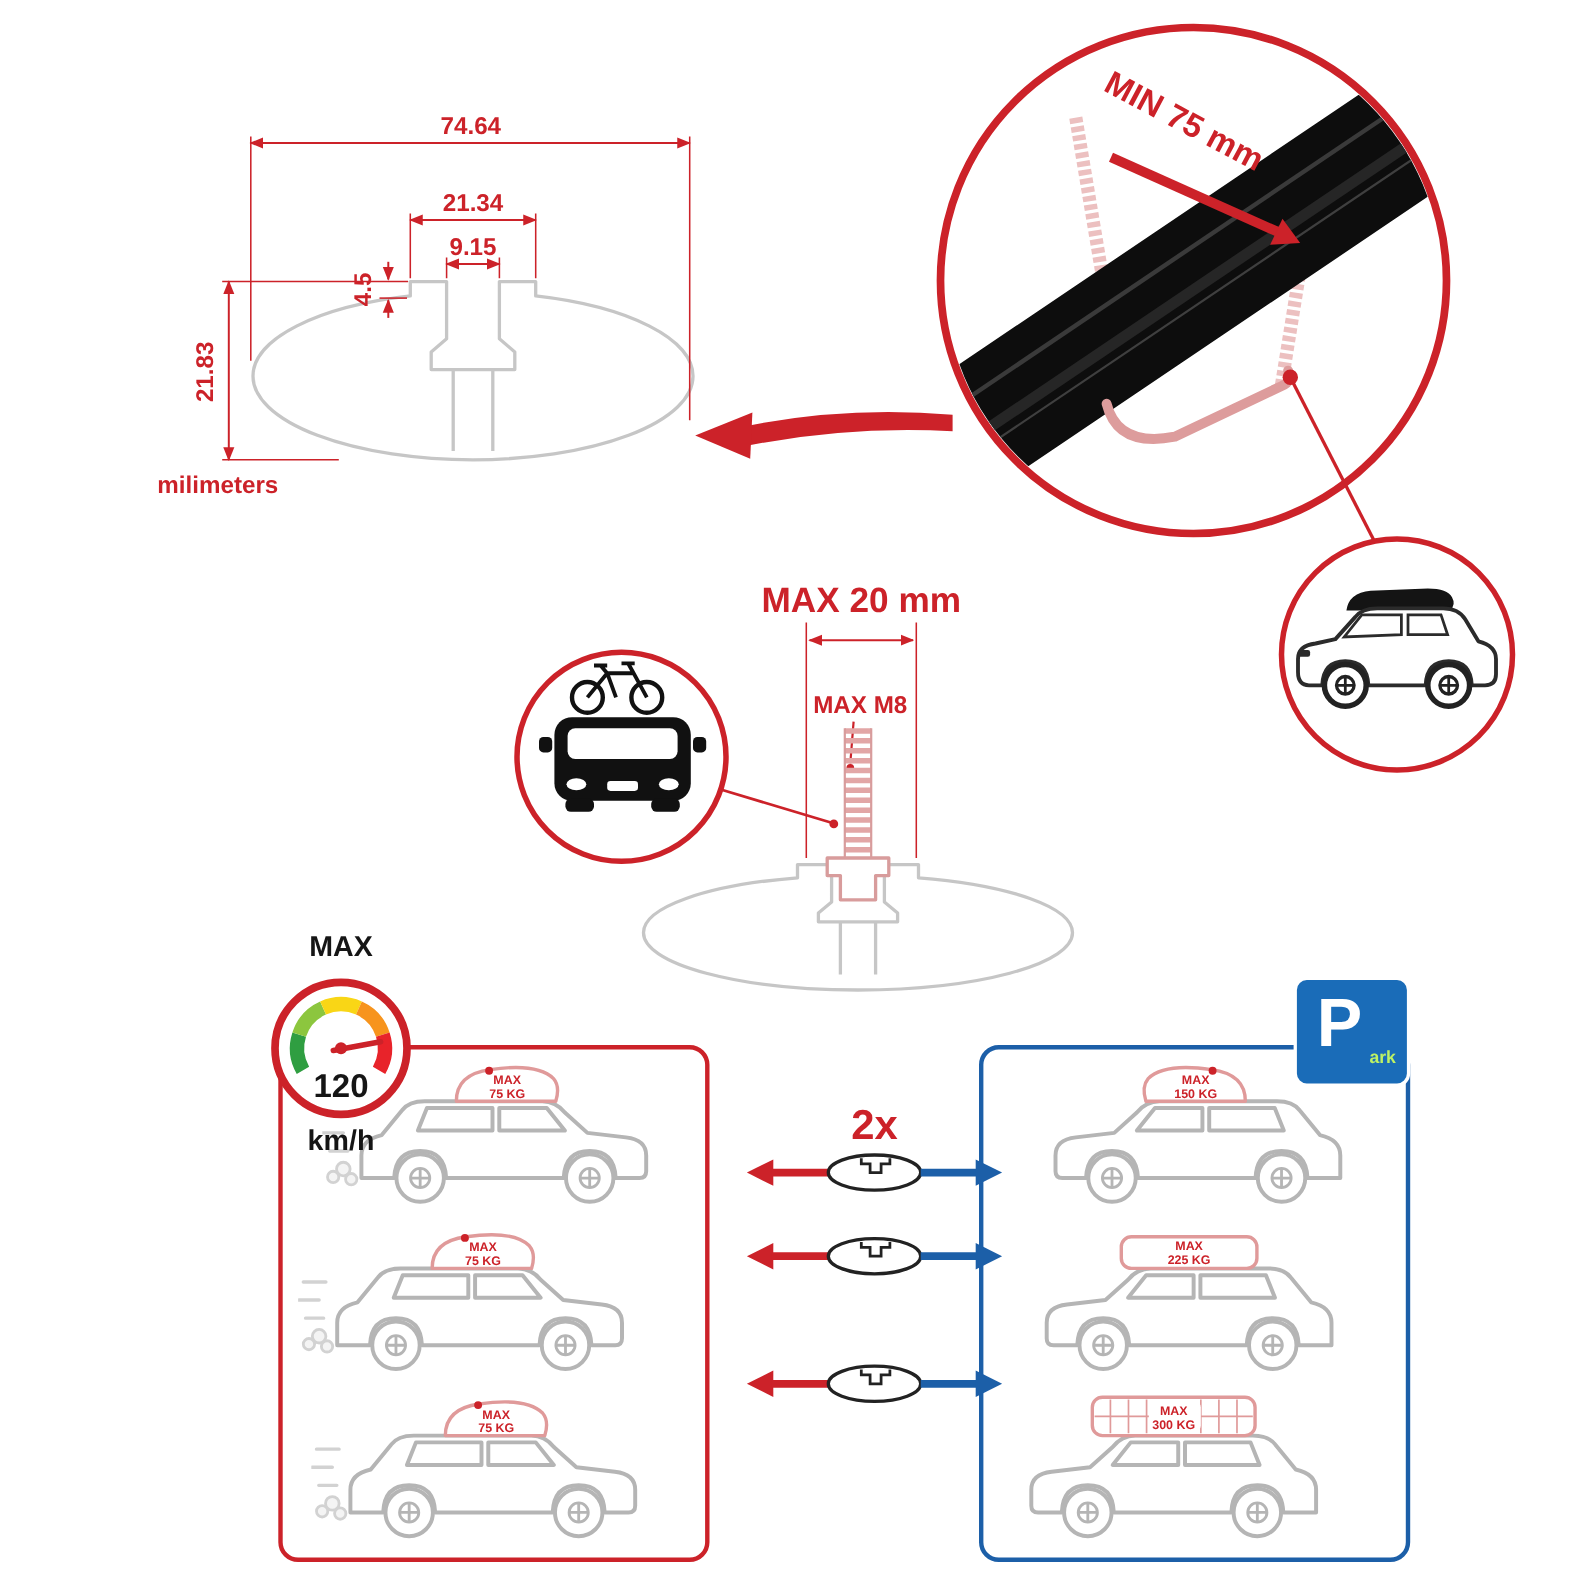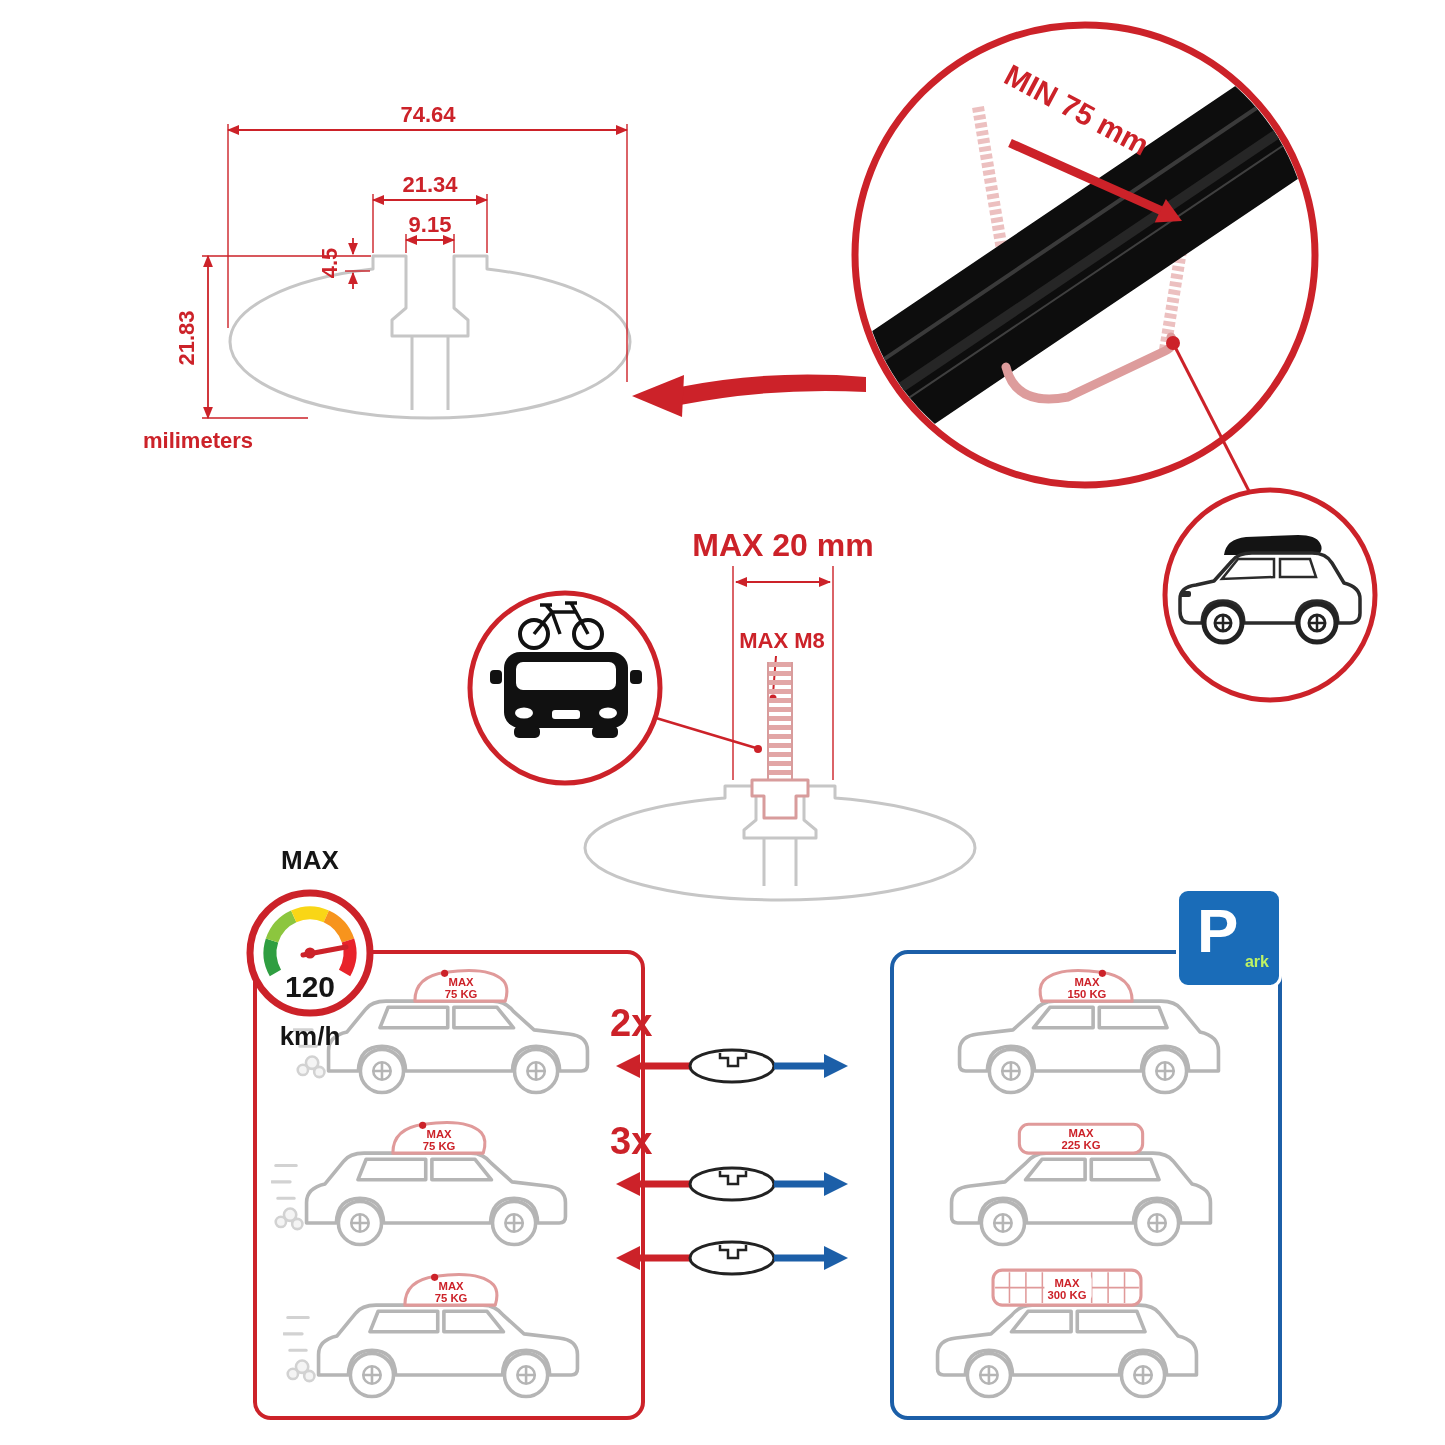--- a/index.html
+++ b/index.html
@@ -26,21 +26,21 @@
   .grid{stroke:#e09a9a;stroke-width:1.5;fill:none;}
   .bagtext{fill:#cc2229;font-weight:700;font-size:11px;text-anchor:middle;}
 
   
   .panel{position:absolute;background:#fff;border-radius:18px;box-sizing:border-box;}
   .panel-red{border:4px solid #cc2229;}
   .panel-blue{border:4px solid #1c5fa8;}
   .car-row{position:absolute;}
 
   
-  .mult{position:absolute;left:610px;width:272px;text-align:left;}
+  .mult{position:absolute;left:659px;width:272px;text-align:center;}
   .mult-label{font-size:38px;font-weight:700;color:#cc2229;height:42px;line-height:42px;}
 
   
   .park{position:absolute;left:1176px;top:888px;width:106px;height:100px;background:#1a6cb8;
         border:3px solid #fff;border-radius:12px;box-sizing:border-box;}
   .park .p{position:absolute;left:18px;top:4px;color:#fff;font-size:62px;font-weight:700;}
   .park .ark{position:absolute;right:10px;bottom:14px;color:#bef264;font-size:16px;font-weight:700;}
 </style>
 </head>
 <body>
@@ -293,21 +293,20 @@
     <svg width="245" height="44" viewBox="0 0 245 44">
       <polygon points="6,22 30,10 30,34" fill="#cc2229"></polygon>
       <line x1="28" y1="22" x2="80" y2="22" stroke="#cc2229" stroke-width="7"></line>
       <ellipse cx="122" cy="22" rx="42" ry="16" fill="#fff" stroke="#222" stroke-width="3"></ellipse>
       <path d="M110,9 L110,14 L118,14 L118,22 L128,22 L128,14 L136,14 L136,9" fill="none" stroke="#222" stroke-width="2.5"></path>
       <line x1="164" y1="22" x2="216" y2="22" stroke="#1c5fa8" stroke-width="7"></line>
       <polygon points="238,22 214,10 214,34" fill="#1c5fa8"></polygon>
     </svg>
   </div>
   <div class="mult" style="top:1120px">
-    <div class="mult-label">3x</div>
     <svg width="245" height="44" viewBox="0 0 245 44">
       <polygon points="6,22 30,10 30,34" fill="#cc2229"></polygon>
       <line x1="28" y1="22" x2="80" y2="22" stroke="#cc2229" stroke-width="7"></line>
       <ellipse cx="122" cy="22" rx="42" ry="16" fill="#fff" stroke="#222" stroke-width="3"></ellipse>
       <path d="M110,9 L110,14 L118,14 L118,22 L128,22 L128,14 L136,14 L136,9" fill="none" stroke="#222" stroke-width="2.5"></path>
       <line x1="164" y1="22" x2="216" y2="22" stroke="#1c5fa8" stroke-width="7"></line>
       <polygon points="238,22 214,10 214,34" fill="#1c5fa8"></polygon>
     </svg>
   </div>
   <div class="mult" style="top:1236px">

